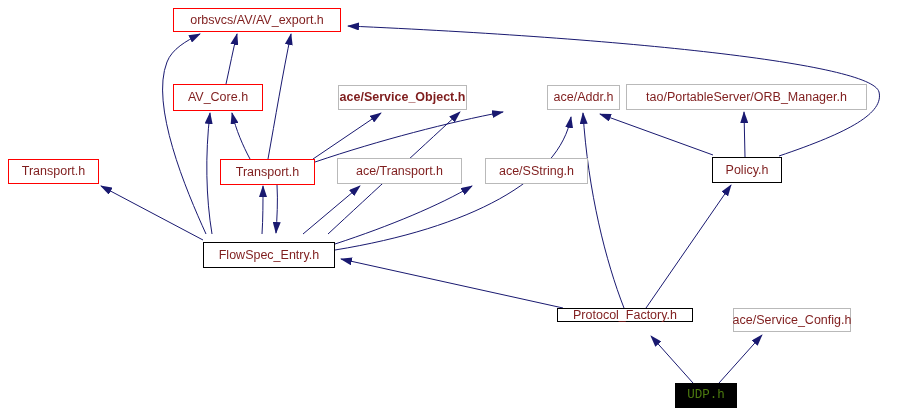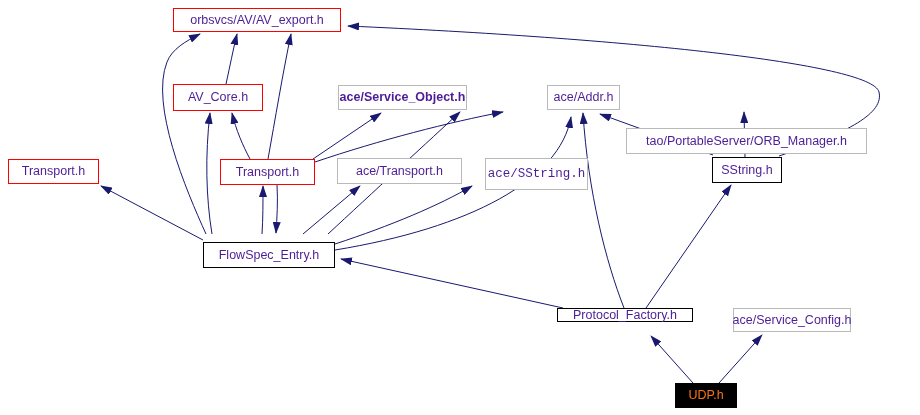--- a/index.html
+++ b/index.html
@@ -27,30 +27,31 @@
   .node {
     position: absolute;
     display: flex;
     align-items: center;
     justify-content: center;
     box-sizing: border-box;
     background: #ffffff;
     font-size: 12.5px;
     line-height: 1;
     white-space: nowrap;
-    color: #4c1d95;
+    color: #7f1d1d;
     cursor: pointer;
   }
   .node.red   { border: 1px solid #ff0000; }
   .node.gray  { border: 1px solid #b9b9b9; }
   .node.black { border: 1px solid #000000; }
   .node.filled {
     border: 1px solid #000000;
     background: #000000;
-    color: #f97316;
+    color: #4d7c0f;
+    font-family: Liberation Mono, monospace;
   }
 </style>
 </head>
 <body>
 
 <div id="stage">
   <svg id="edge-layer" width="920" height="415">
     <defs>
       <marker id="arrowhead" markerWidth="12" markerHeight="8" refX="11" refY="4" orient="auto" markerUnits="userSpaceOnUse">
         <path d="M0,0 L12,4 L0,8 z" fill="#191970"></path>
@@ -79,24 +80,24 @@
         <path d="M 624 308 C 606 262 588 192 583 113" class="edge" stroke="#191970" marker-end="url(#arrowhead)"></path>
         <path d="M 693 383 L 651 336" class="edge" stroke="#191970" marker-end="url(#arrowhead)"></path>
         <path d="M 719 383 L 762 335" class="edge" stroke="#191970" marker-end="url(#arrowhead)"></path>
       </g>
   </svg>
   <div id="nodes">
       <div class="node red" style="left: 173px; top: 8px; width: 168px; height: 24px;">orbsvcs/AV/AV_export.h</div>
       <div class="node red" style="left: 173px; top: 84px; width: 90px; height: 27px; text-align: center;">AV_Core.h</div>
       <div class="node gray" style="left: 338px; top: 85px; width: 129px; height: 25px; font-weight: bold;">ace/Service_Object.h</div>
       <div class="node gray" style="left: 515px; top: 85px; width: 73px; height: 25px; margin-left: 32px;">ace/Addr.h</div>
-      <div class="node gray" style="left: 626px; top: 84px; width: 241px; height: 26px; margin-top: 44px;">tao/PortableServer/ORB_Manager.h</div>
+      <div class="node gray" style="left: 626px; top: 84px; width: 241px; height: 26px;">tao/PortableServer/ORB_Manager.h</div>
       <div class="node red" style="left: 8px; top: 159px; width: 91px; height: 25px;">Transport.h</div>
       <div class="node red" style="left: 220px; top: 159px; width: 95px; height: 26px;">Transport.h</div>
       <div class="node gray" style="left: 337px; top: 158px; width: 125px; height: 26px;">ace/Transport.h</div>
-      <div class="node gray" style="left: 485px; top: 158px; width: 103px; height: 32px; font-family: Liberation Mono, monospace;">ace/SString.h</div>
-      <div class="node black" style="left: 712px; top: 157px; width: 70px; height: 26px;">SString.h</div>
+      <div class="node gray" style="left: 485px; top: 158px; width: 103px; height: 26px;">ace/SString.h</div>
+      <div class="node black" style="left: 712px; top: 157px; width: 70px; height: 26px;">Policy.h</div>
       <div class="node black" style="left: 203px; top: 242px; width: 132px; height: 26px;">FlowSpec_Entry.h</div>
       <div class="node black" style="left: 557px; top: 308px; width: 136px; height: 14px;">Protocol_Factory.h</div>
       <div class="node gray" style="left: 733px; top: 308px; width: 118px; height: 24px;">ace/Service_Config.h</div>
       <div class="node filled" style="left: 675px; top: 383px; width: 62px; height: 25px;">UDP.h</div>
     </div>
 </div>
 
 </body></html>

